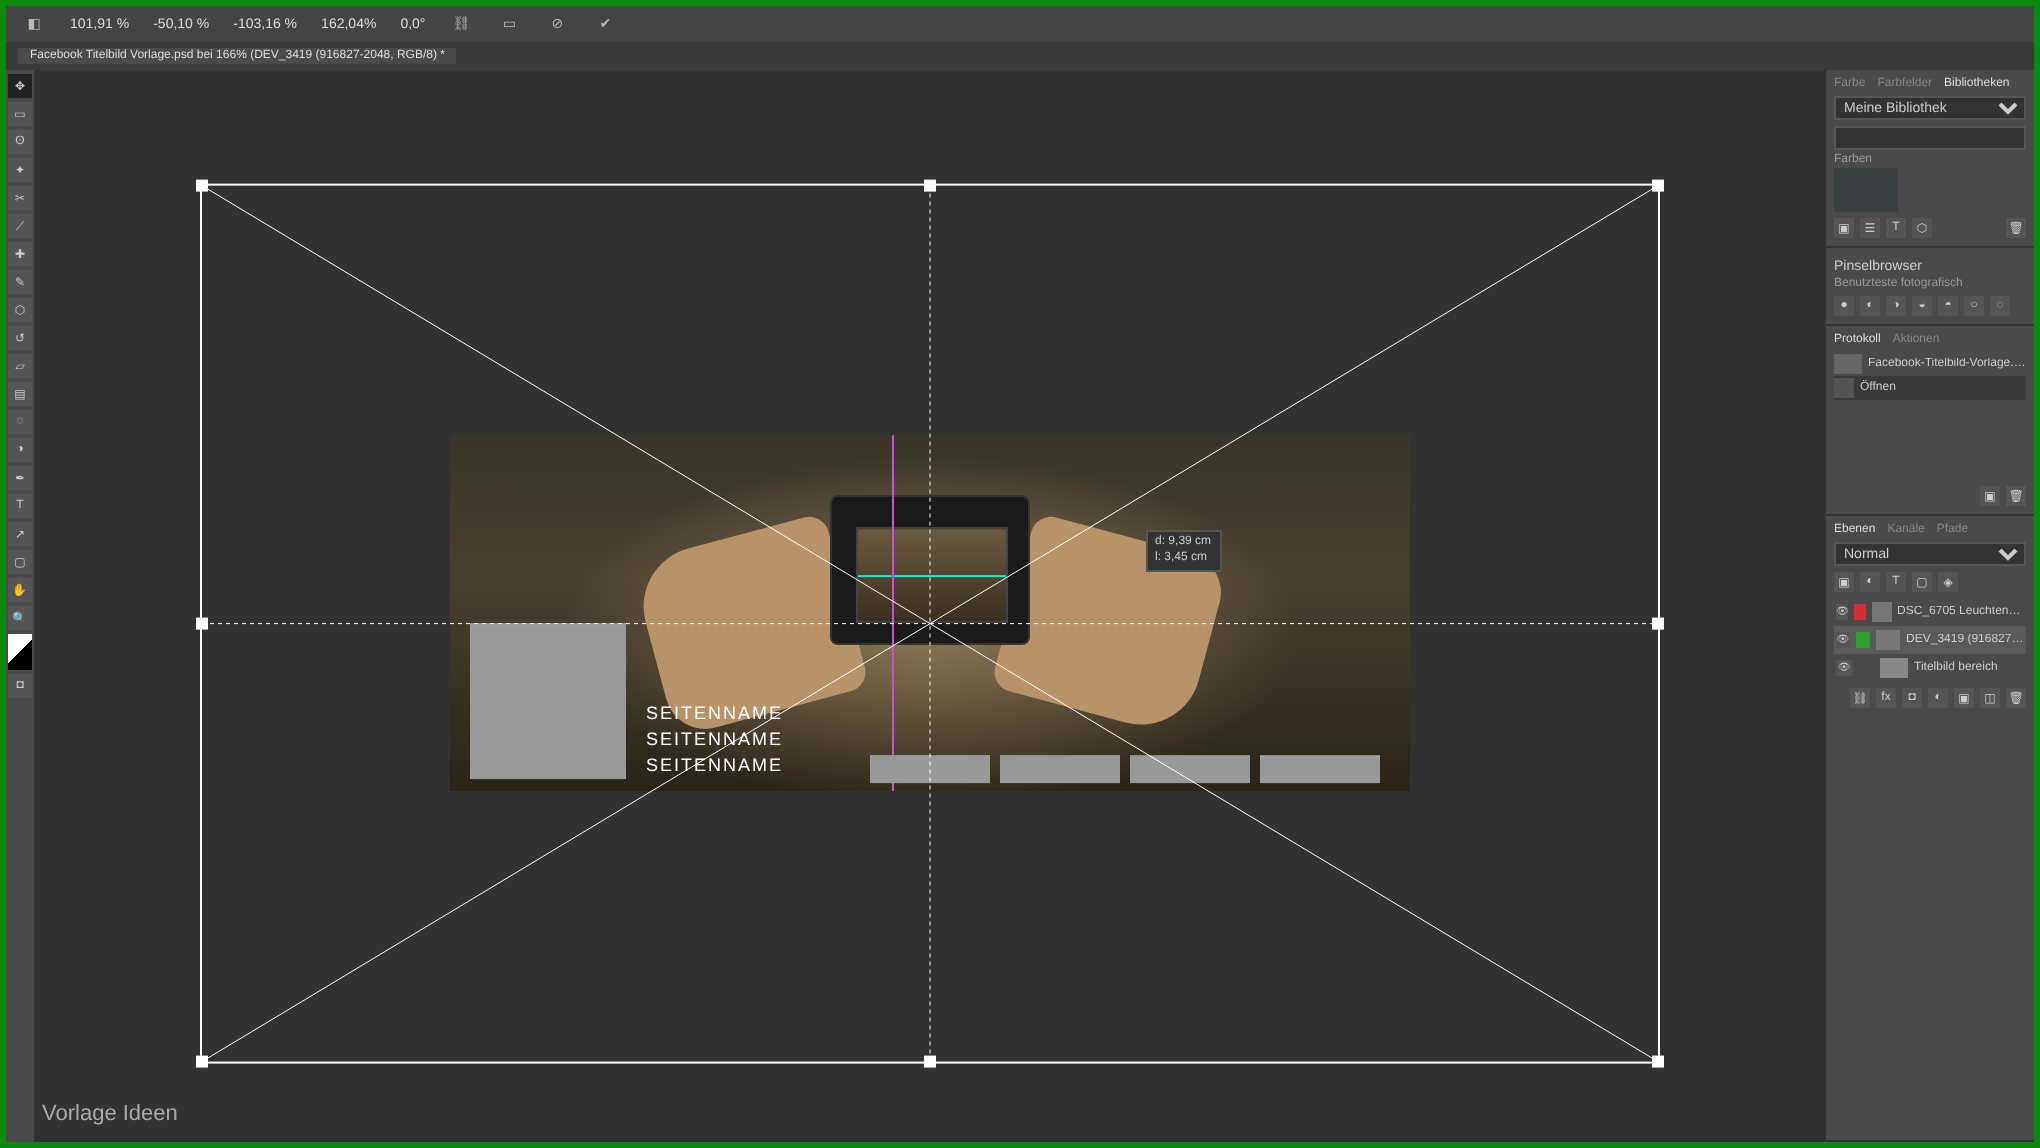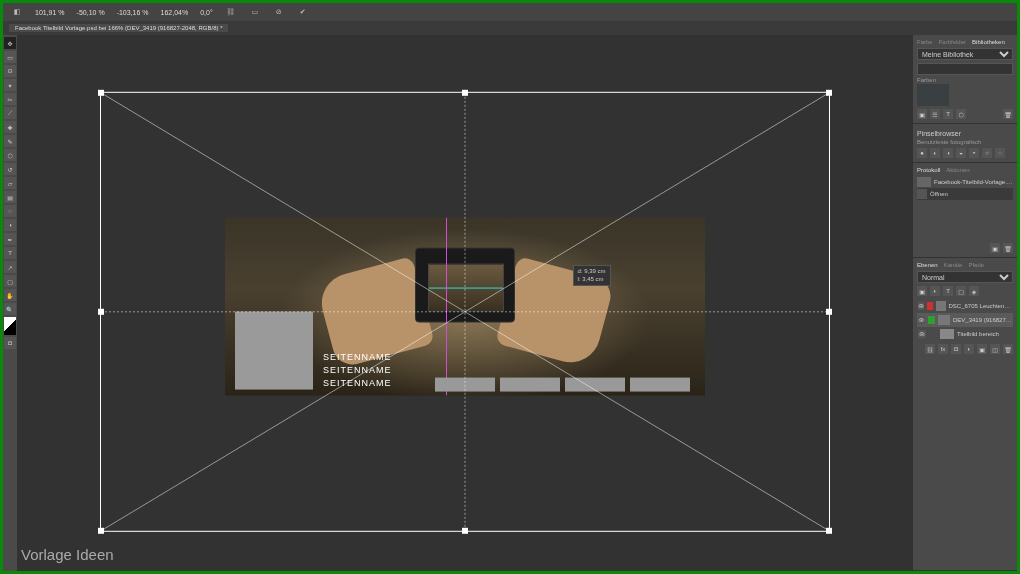--- a/index.html
+++ b/index.html
@@ -46,21 +46,21 @@
     .panel label { font-size: 6px; color: #999; display: block; margin: 2px 0 1px; }
     .swatch-big { width: 32px; height: 22px; background: #3a4042; }
     .icon-row { display: flex; gap: 3px; margin-top: 3px; flex-wrap: wrap; }
     .icon-row .i { width: 10px; height: 10px; background: #555; font-size: 6px; display: flex; align-items: center; justify-content: center; }
     .file-item { display: flex; align-items: center; gap: 3px; padding: 1px 0; font-size: 6px; }
     .file-item .thumb { width: 14px; height: 10px; background: #666; flex-shrink: 0; }
     .layer-row { display: flex; align-items: center; gap: 3px; padding: 2px 1px; font-size: 6px; }
     .layer-row .vis { width: 8px; height: 8px; background: #555; font-size: 5px; text-align: center; line-height: 8px; }
     .layer-row .chip { width: 8px; height: 8px; }
     .layer-row .lthumb { width: 14px; height: 10px; background: #777; }
-    .watermark { position: absolute; bottom: 8px; left: 18px; color: #aaa; font-size: 15px; }
+    .watermark { position: absolute; bottom: 8px; left: 18px; color: #aaa; font-size: 11px; }
   </style>
 </head>
 <body>
 
 <div class="app-frame">
 
   <div class="top-bar">
     <span class="icon-sm">◧</span>
     <span class="val">101,91 %</span>
     <span class="val">-50,10 %</span>

